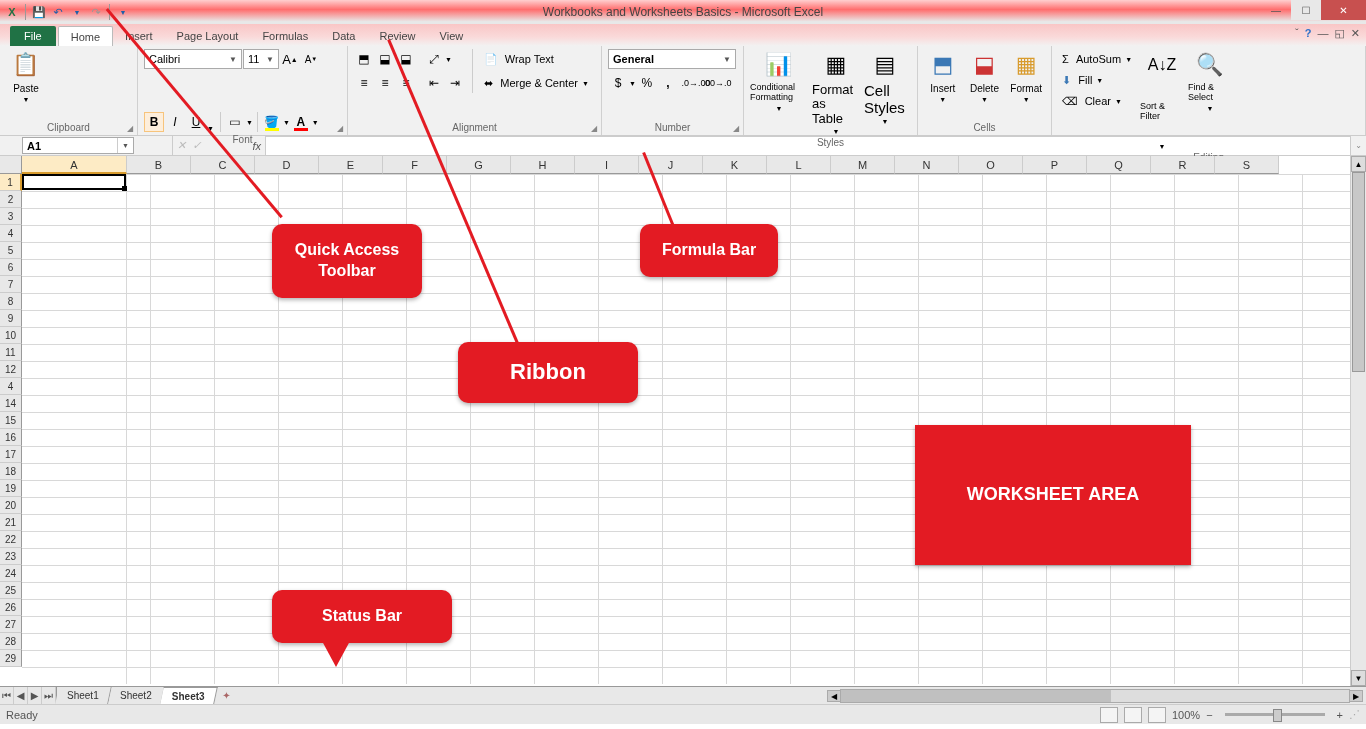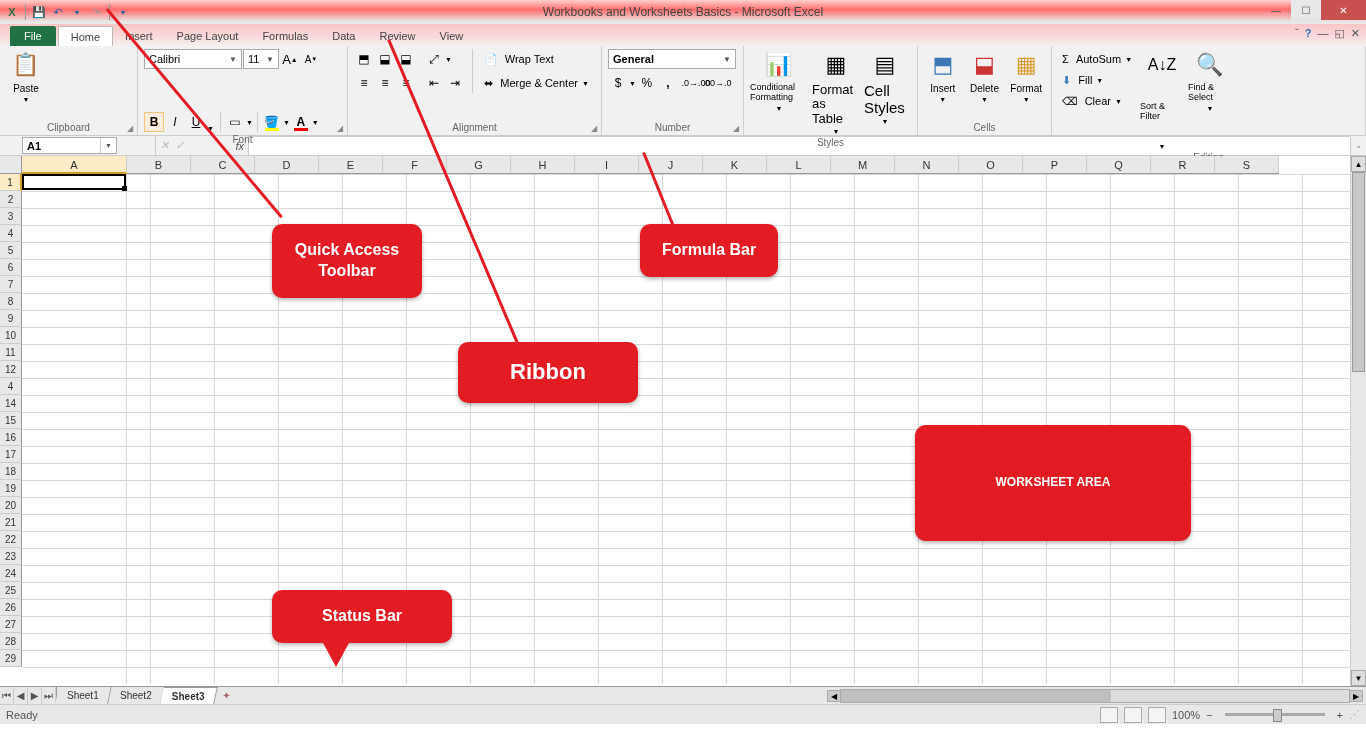--- a/index.html
+++ b/index.html
@@ -36,21 +36,21 @@
 .col { display:flex; flex-direction:column; gap:1px;}
 .combo { border:1px solid #aaa; background:#fff; height:20px; display:flex; align-items:center; padding:0 4px; font-size:11px;}
 .combo .arrow { margin-left:auto; font-size:8px; color:#555;}
 .iconbtn { width:20px; height:20px; display:inline-flex; align-items:center; justify-content:center; font-size:12px; border:1px solid transparent;}
 .iconbtn.sel { border:1px solid #f7c47c; background:#fdeedb;}
 .row { display:flex; gap:1px; align-items:center;}
 .sep-v { width:1px; background:#ccc; height:60px; margin:0 3px;}
 
 
 .fbar-row { height: 20px; border-bottom: 1px solid #ccc; display:flex; align-items:stretch; background:#f1f1f1;}
-.namebox { width:95px; border:1px solid #aaa; background:#fff; display:flex; align-items:center; padding:0 4px; font-size:11px; margin:1px 2px 1px 22px; position:relative;}
+.namebox { width:112px; border:1px solid #aaa; background:#fff; display:flex; align-items:center; padding:0 4px; font-size:11px; margin:1px 2px 1px 22px; position:relative;}
 .namebox .arrow { margin-left:auto; font-size:7px; color:#555; border-left:1px solid #ccc; padding-left:4px; height:100%; display:flex; align-items:center;}
 .fx-area { border-left:1px solid #ccc; padding:0 4px; display:flex; align-items:center; gap:6px; color:#888; font-style:italic; font-size:11px;}
 .formula-input { flex:1; background:#fff; border-top:1px solid #ccc; border-left:1px solid #ccc; height:100%;}
 
 
 .grid-wrap { position: relative; height: 530px; overflow:hidden; }
 .colheads { display:flex; height:18px; margin-left:22px; }
 .colhead { width:64px; border-right:1px solid #ccc; border-bottom:1px solid #999; background:#e8e8e8; text-align:center; font-size:11px; color:#333; line-height:18px;}
 .colhead.first { width:105px; }
 .colhead.sel { background:#fdebc5; border-bottom:2px solid #d89b2d;}
@@ -389,21 +389,21 @@
   </div>
 </div>
 
 <div class="callout-line" style="left:108px; top:8px; width:272px; transform:rotate(50deg);"></div>
 <div class="callout-line" style="left:390px; top:39px; width:358px; transform:rotate(67deg);"></div>
 <div class="callout-line" style="left:645px; top:152px; width:90px; transform:rotate(68deg);"></div>
 
 <div class="callout" style="left:272px; top:224px; width:150px;">Quick Access Toolbar</div>
 <div class="callout" style="left:458px; top:342px; width:180px; font-size:22px;">Ribbon</div>
 <div class="callout" style="left:640px; top:224px;">Formula Bar</div>
-<div class="callout rect" style="left:915px; top:425px; width:276px; height:116px; display:flex; align-items:center; justify-content:center; font-size:12px;border-radius:11px;">WORKSHEET AREA</div>
+<div class="callout rect" style="left:915px; top:425px; width:276px; height:140px; display:flex; align-items:center; justify-content:center; font-size:18px;">WORKSHEET AREA</div>
 <div class="callout" style="left:272px; top:590px; width:180px;">
   <span>Status Bar</span>
   <span style="position:absolute; left:50px; bottom:-24px; width:0;height:0; border-left:14px solid transparent; border-right:14px solid transparent; border-top:26px solid #e31b23;"></span>
 </div>
 
 <div class="sheettabs-row">
   <div class="nav-arrows">
     <span>⏮</span>
     <span>◀</span>
     <span>▶</span>

